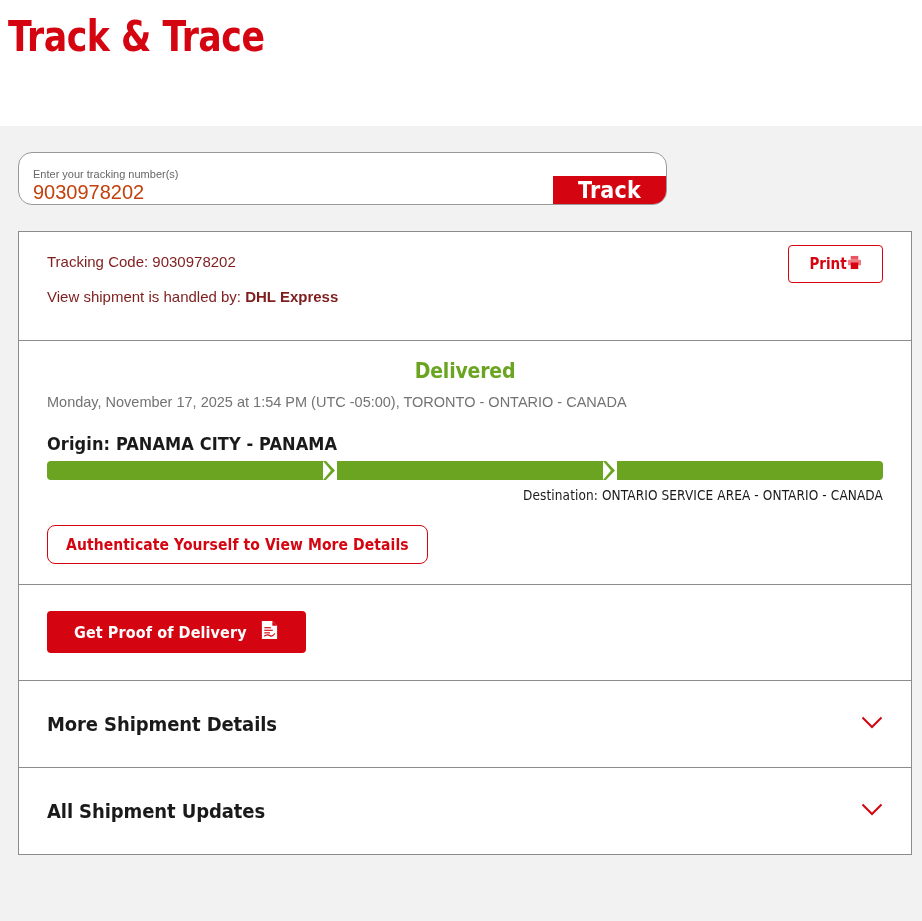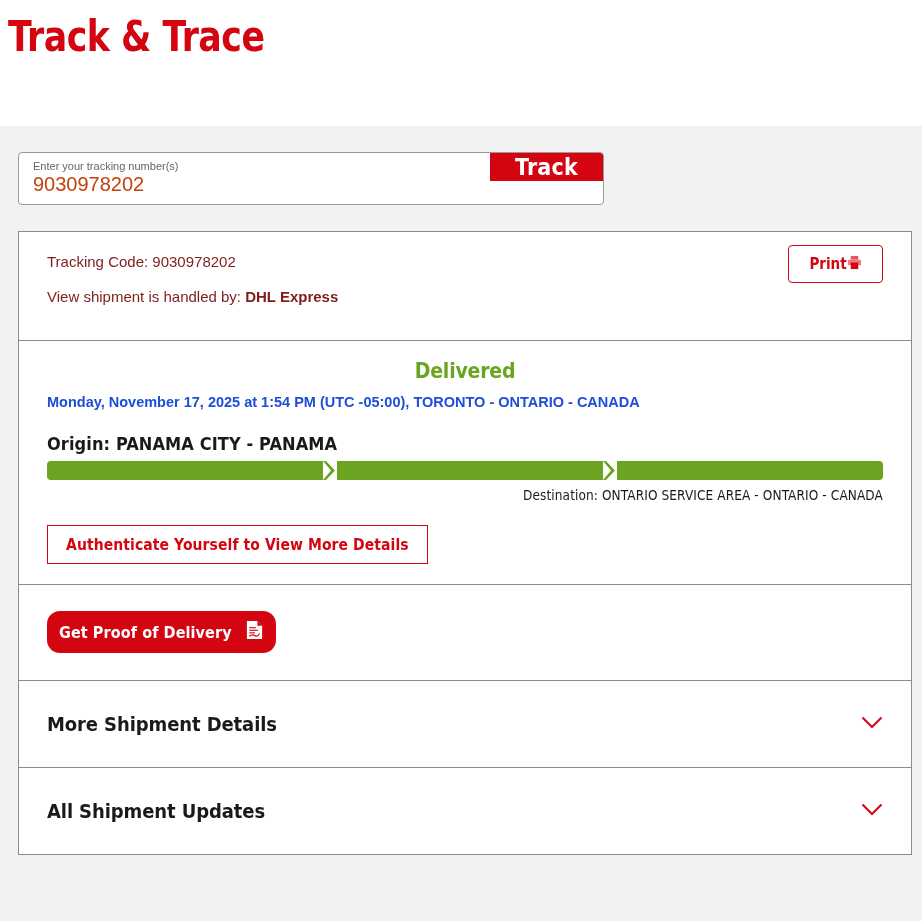--- a/index.html
+++ b/index.html
@@ -45,27 +45,27 @@
     width: 922px;
     min-height: 795px;
   }
 
   
   .search-wrap {
     padding-top: 26px;
     padding-left: 10px;
   }
   .search-box {
-    width: 586px;
+    width: 649px;
     height: 53px;
     background: #ffffff;
     border: 1px solid #999999;
-    border-radius: 4px;
-    display: flex;
-    align-items: flex-start;
+    border-radius: 14px;
+    display: flex;
+    align-items: flex-end;
     box-sizing: border-box;
     overflow: hidden;
   }
   .search-field {
     flex: 1;
     padding: 6px 0 0 14px;
     display: flex;
     flex-direction: column;
     justify-content: center;
   }
@@ -153,23 +153,22 @@
     font-weight: 700;
     color: #6aa420;
     font-family: "DejaVu Sans", sans-serif;
     font-stretch: condensed;
     letter-spacing: -0.2px;
     text-align: center;
   }
   .status-detail {
     font-size: 14.5px;
     line-height: 22px;
-    color: #1d4ed8;
+    color: #737373;
     margin: 0 0 20px 0;
-    font-weight: bold;
   }
   .origin-label {
     font-size: 18px;
     font-weight: 700;
     color: #1a1a1a;
     font-family: "DejaVu Sans", sans-serif;
     font-stretch: condensed;
     margin-bottom: 7px;
     letter-spacing: 0.1px;
   }
@@ -215,42 +214,42 @@
   }
 
   
   .auth-button {
     margin-top: 22px;
     height: 39px;
     padding: 0 18px;
     display: inline-flex;
     align-items: center;
     border: 1px solid #d40511;
-    border-radius: 0;
+    border-radius: 8px;
     background: #ffffff;
     color: #d40511;
     font-size: 15.5px;
     font-weight: 700;
     font-family: "DejaVu Sans", sans-serif;
     font-stretch: condensed;
     cursor: pointer;
     letter-spacing: 0.1px;
   }
 
   
   .pod-section { padding: 26px 28px 27px 28px; }
   .pod-button {
     height: 42px;
-    padding: 0 12px;
+    padding: 0 27px;
     display: inline-flex;
     align-items: center;
     gap: 13px;
     background: #d40511;
     border: none;
-    border-radius: 13px;
+    border-radius: 4px;
     color: #ffffff;
     font-size: 16px;
     font-weight: 700;
     font-family: "DejaVu Sans", sans-serif;
     font-stretch: condensed;
     cursor: pointer;
     letter-spacing: 0.1px;
   }
 
   

